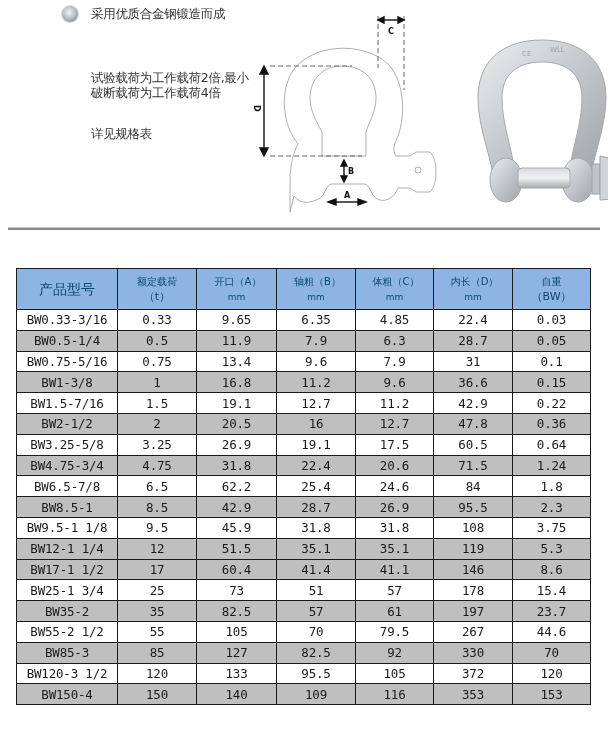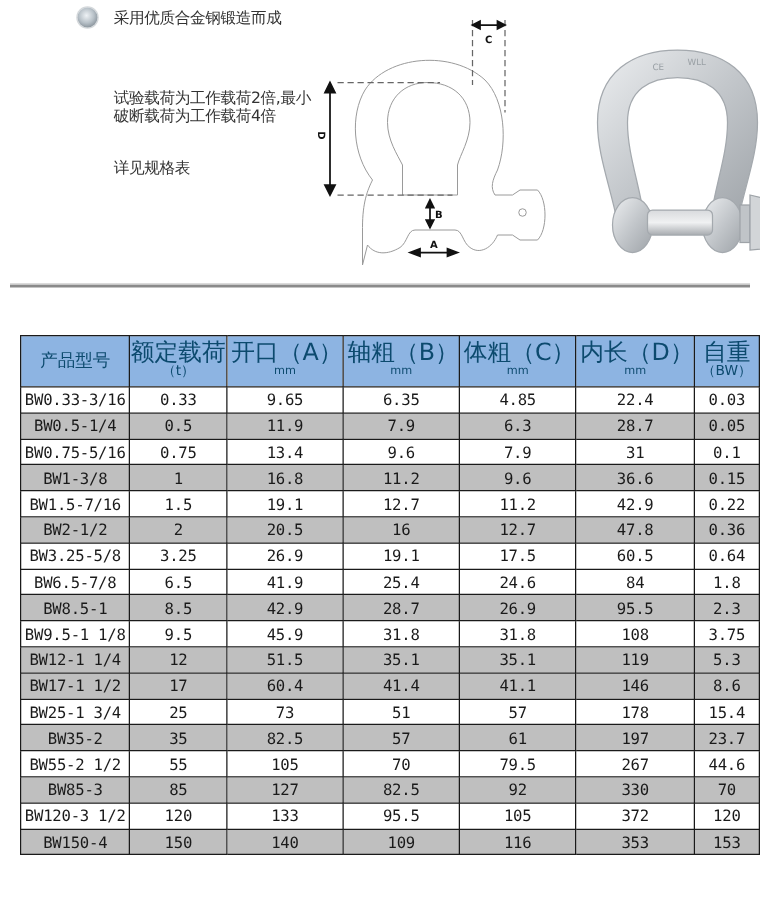--- a/index.html
+++ b/index.html
@@ -22,21 +22,21 @@
 
   .divider { position:absolute; left:8px; top:227px; width:592px; height:2px;
     background:#8a8a8a; border-top:1px solid #c8c8c8; }
 
   
   .spec { position:absolute; left:16px; top:268px; border-collapse:collapse; table-layout:fixed;
     font-family:"DejaVu Sans Mono","Liberation Mono",monospace; }
   .spec th, .spec td { border:1px solid #1a1a1a; padding:0; text-align:center; overflow:hidden; white-space:nowrap; }
   .spec th { background:#8db4e2; height:40px; font-family:"DejaVu Sans","Liberation Sans",sans-serif;
     font-weight:normal; color:#0c4a6e; vertical-align:middle; }
-  .spec th .h1 { display:block; font-size:19px; line-height:16px; }
+  .spec th .h1 { display:block; font-size:10px; line-height:16px; }
   .spec th .h2 { display:block; font-size:11px; line-height:14px; }
   .spec th .h2.small { font-size:9px; }
   .spec th.single .h1 { font-size:14px; }
   .spec th.left .h1 { text-align:center; padding-left:3px; }
   .spec td { height:19.8px; font-size:12.5px; color:#1a1a1a; letter-spacing:-0.2px; }
   .spec tr.odd td { background:#ffffff; }
   .spec tr.even td { background:#bfbfbf; }
 
   .watermark { position:absolute; left:312px; top:702px; font-family:"DejaVu Sans","Liberation Sans",sans-serif;
     font-size:21px; font-weight:bold; color:rgba(255,255,255,0.78); letter-spacing:0.2px; pointer-events:none; white-space:nowrap; }
@@ -213,24 +213,33 @@
       </tr>
       <tr class="odd">
         <td>BW3.25-5/8</td>
         <td>3.25</td>
         <td>26.9</td>
         <td>19.1</td>
         <td>17.5</td>
         <td>60.5</td>
         <td>0.64</td>
       </tr>
+      <tr class="even">
+        <td>BW4.75-3/4</td>
+        <td>4.75</td>
+        <td>31.8</td>
+        <td>22.4</td>
+        <td>20.6</td>
+        <td>71.5</td>
+        <td>1.24</td>
+      </tr>
       <tr class="odd">
         <td>BW6.5-7/8</td>
         <td>6.5</td>
-        <td>41.9</td>
+        <td>62.2</td>
         <td>25.4</td>
         <td>24.6</td>
         <td>84</td>
         <td>1.8</td>
       </tr>
       <tr class="even">
         <td>BW8.5-1</td>
         <td>8.5</td>
         <td>42.9</td>
         <td>28.7</td>

